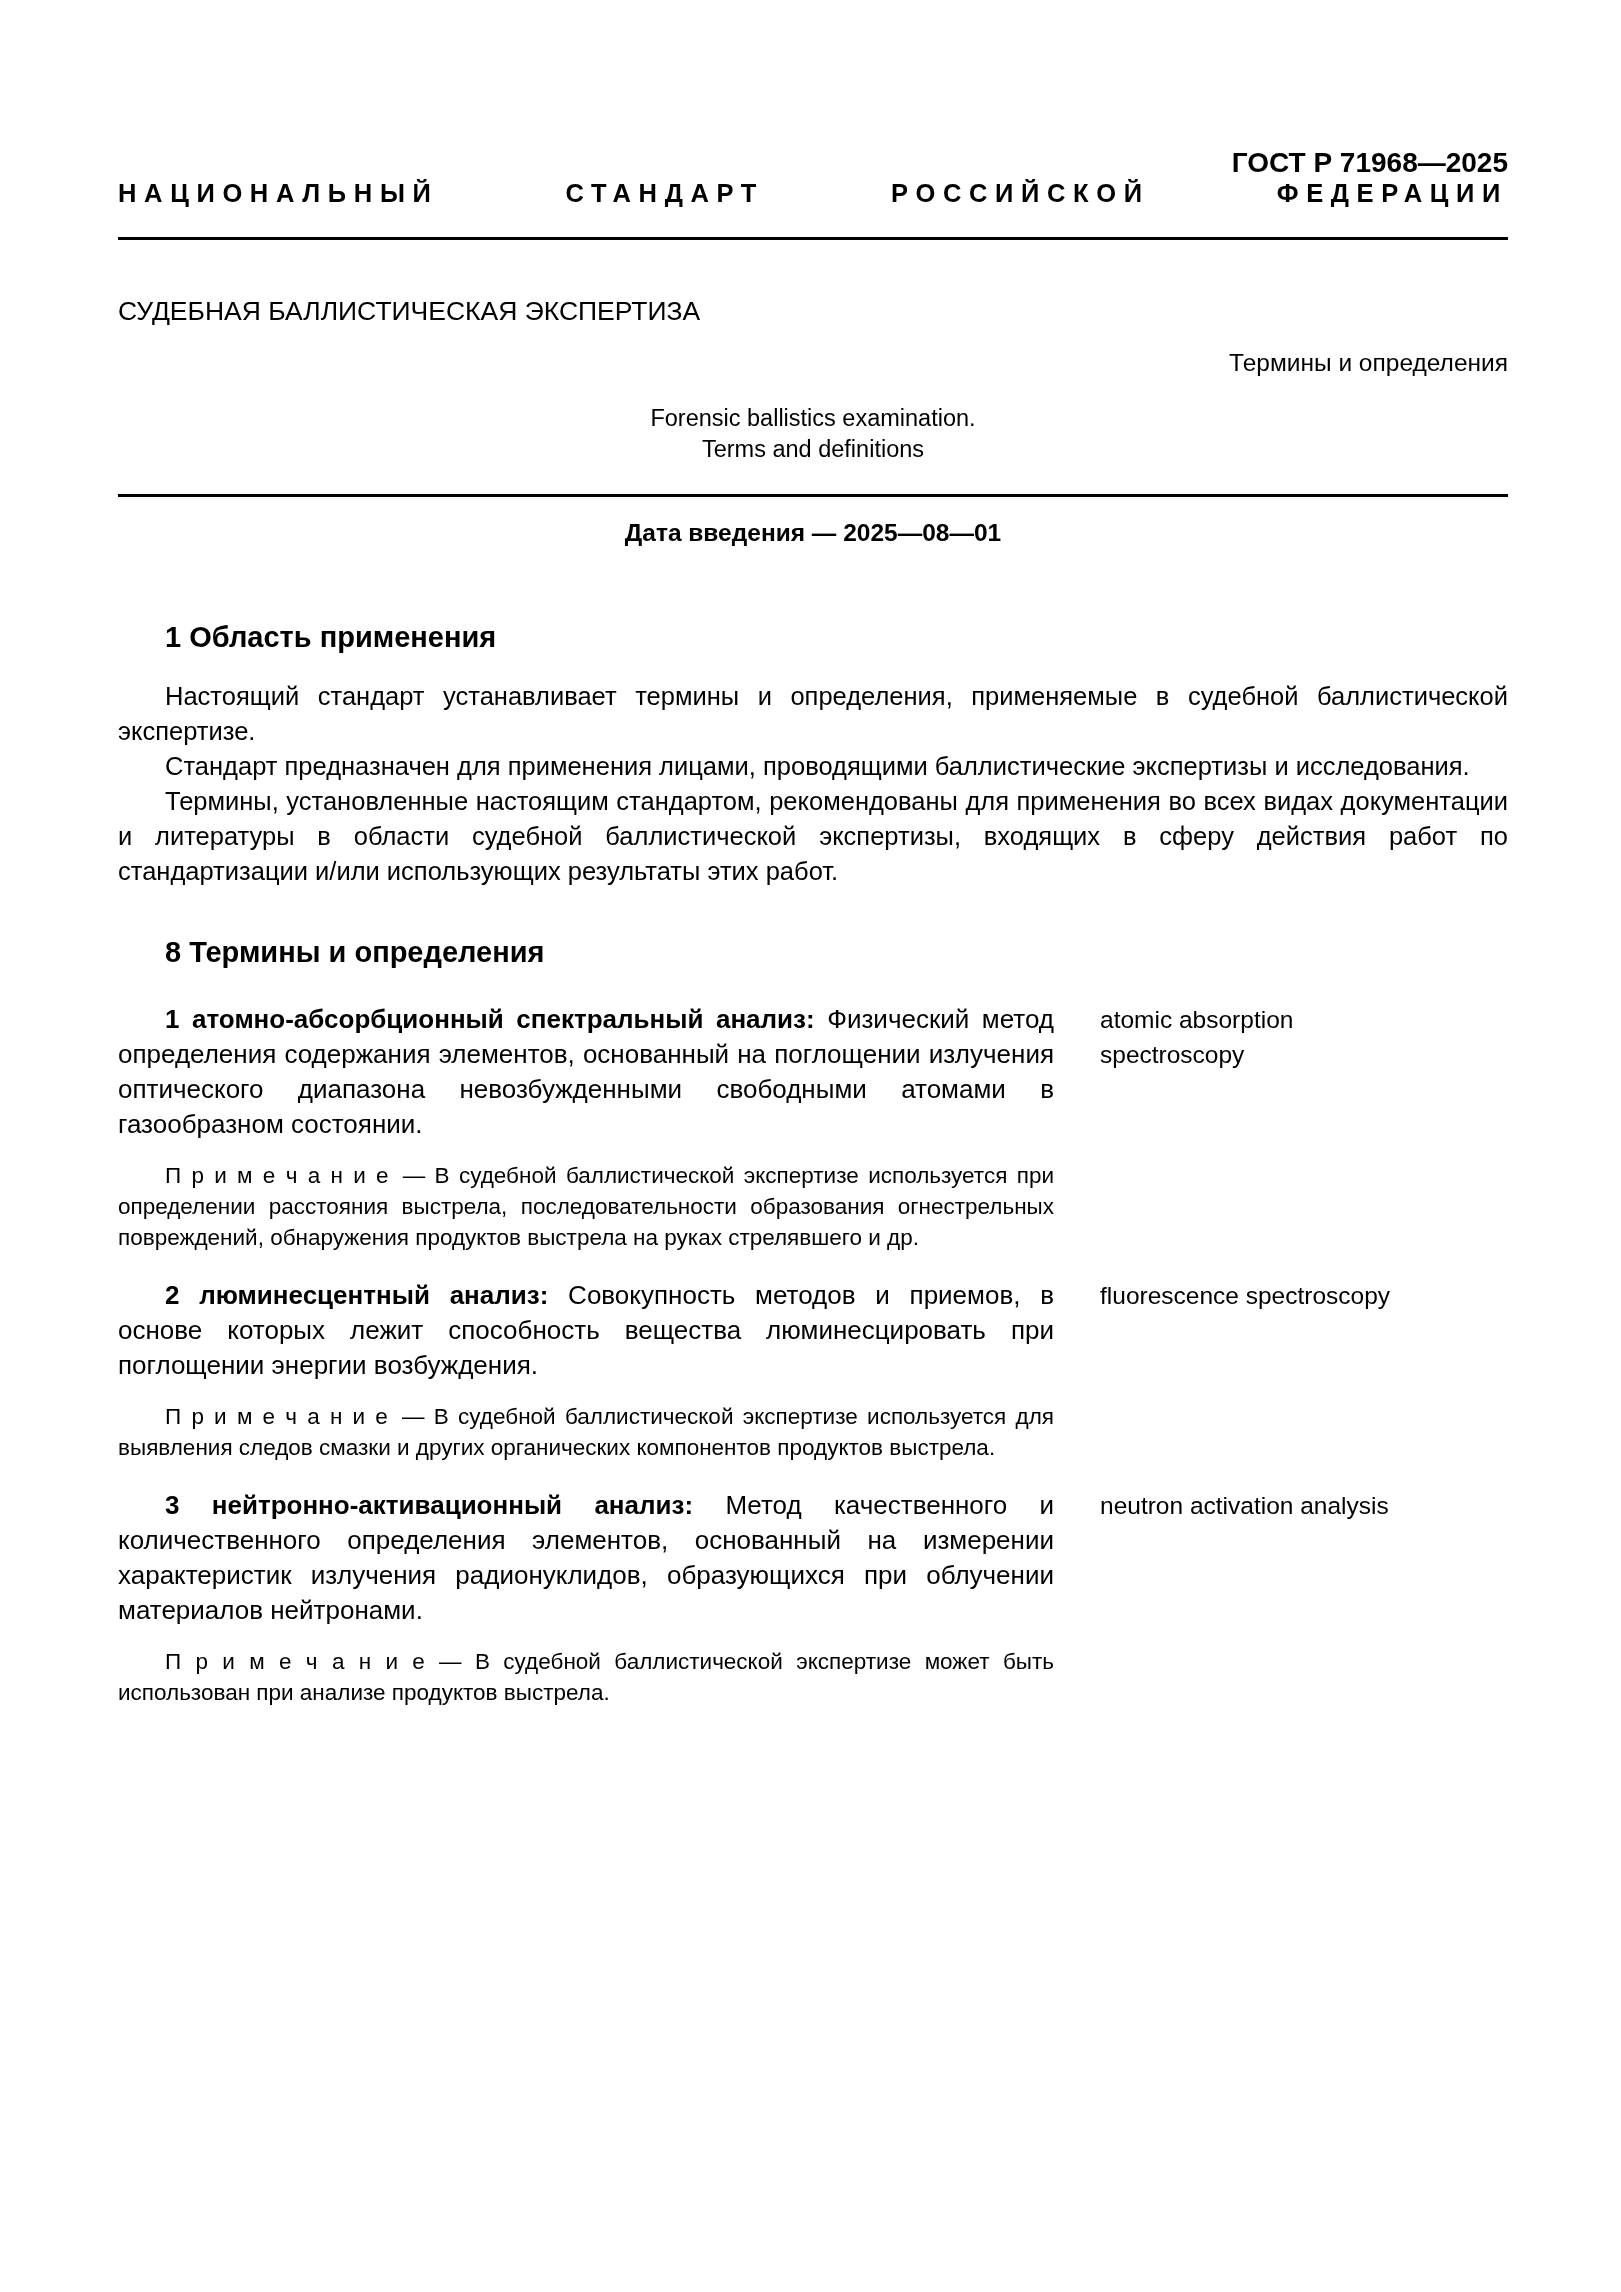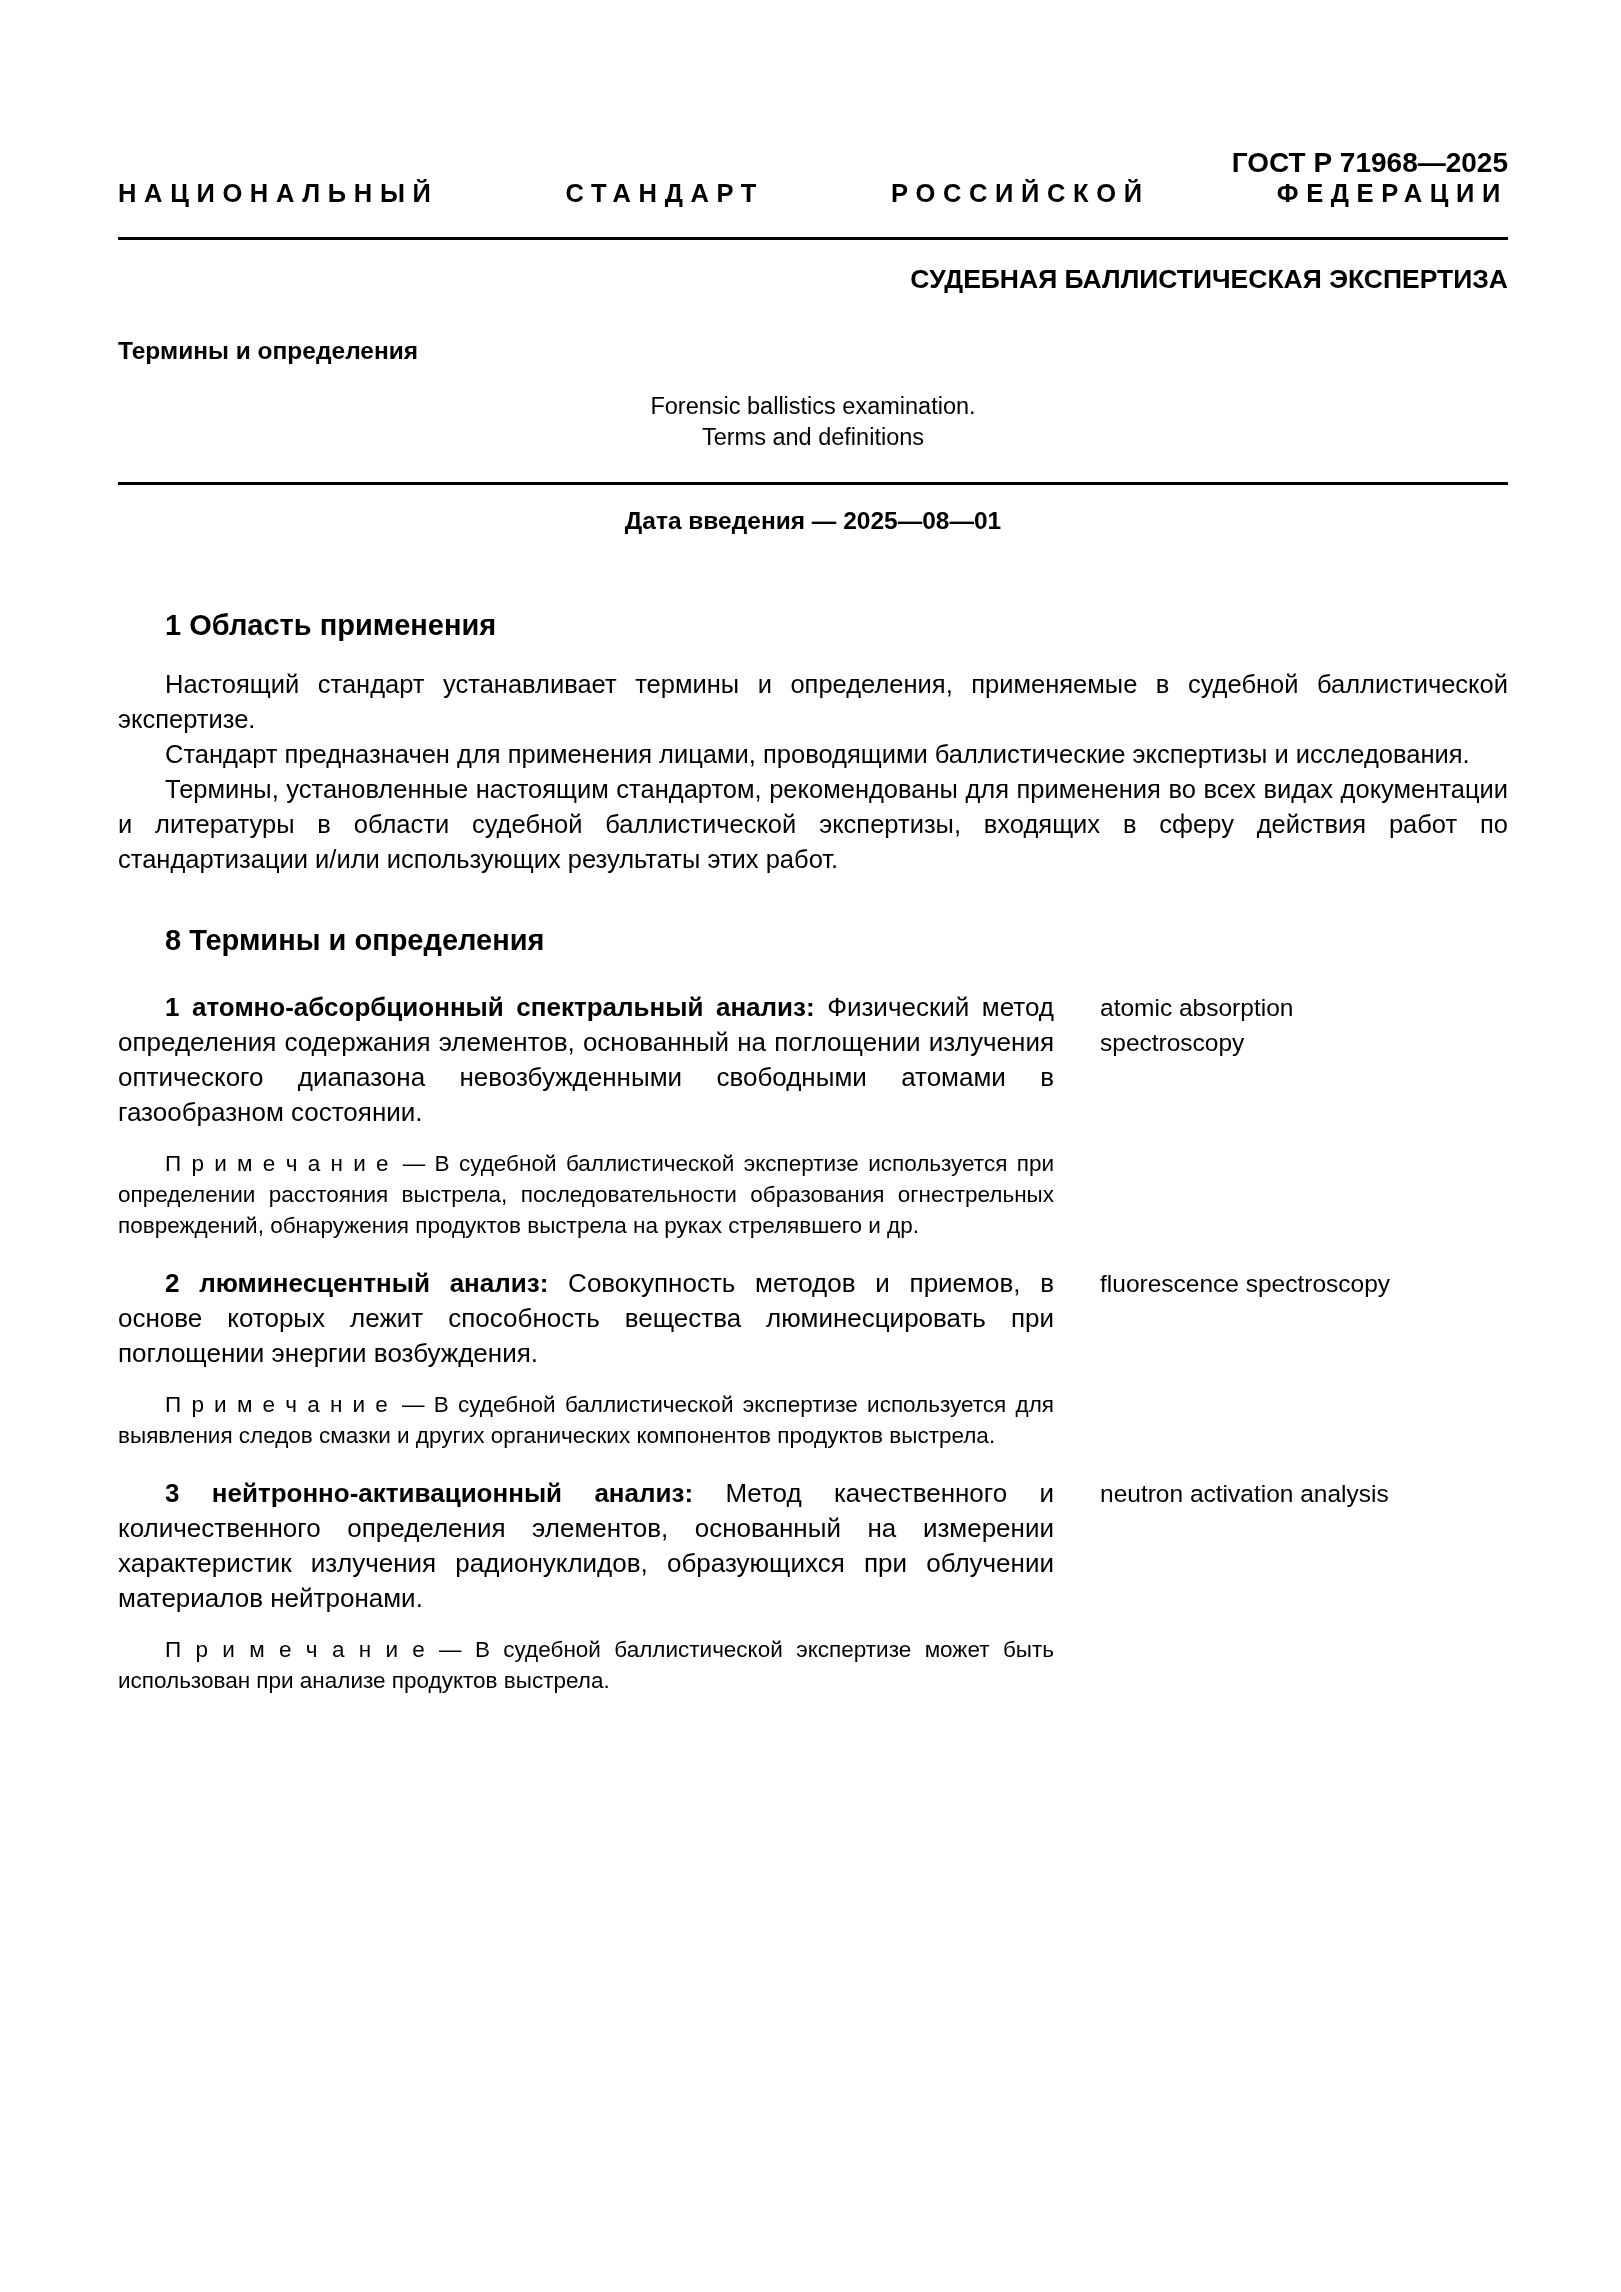--- a/index.html
+++ b/index.html
@@ -31,31 +31,31 @@
     overflow: hidden;
   }
 
   .rule {
     border: none;
     border-top: 3.9px solid #000;
     margin-top: 29px;
   }
 
   .title-ru {
-    margin-top: 24px;
+    margin-top: 56px;
+    text-align: left;
+    font-size: 26.5px;
+    font-weight: normal;
+  }
+
+  .subtitle-ru {
+    margin-top: 22px;
     text-align: right;
-    font-size: 26.5px;
-    font-weight: bold;
-  }
-
-  .subtitle-ru {
-    margin-top: 42px;
-    text-align: left;
-    font-size: 24.5px;
-    font-weight: bold;
+    font-size: 24.5px;
+    font-weight: normal;
   }
 
   .title-en {
     margin-top: 25.5px;
     text-align: center;
     font-size: 23.5px;
     line-height: 31px;
   }
 
   .effective-date {

